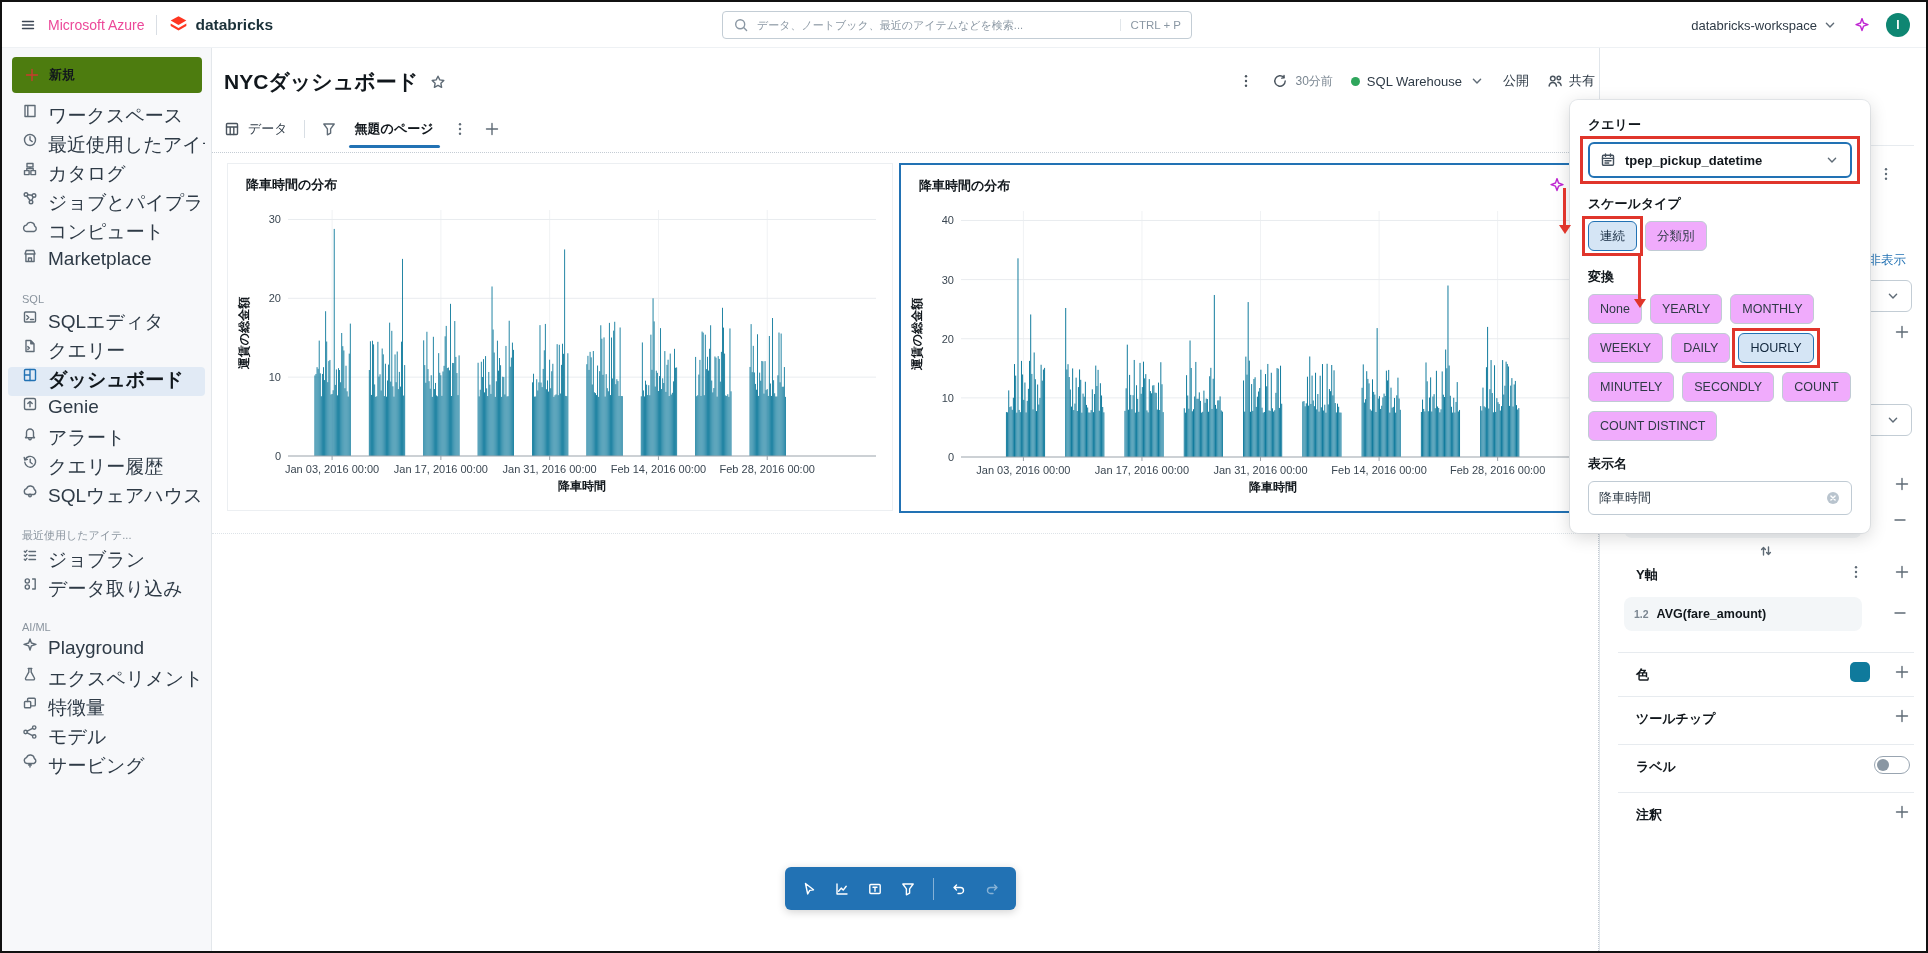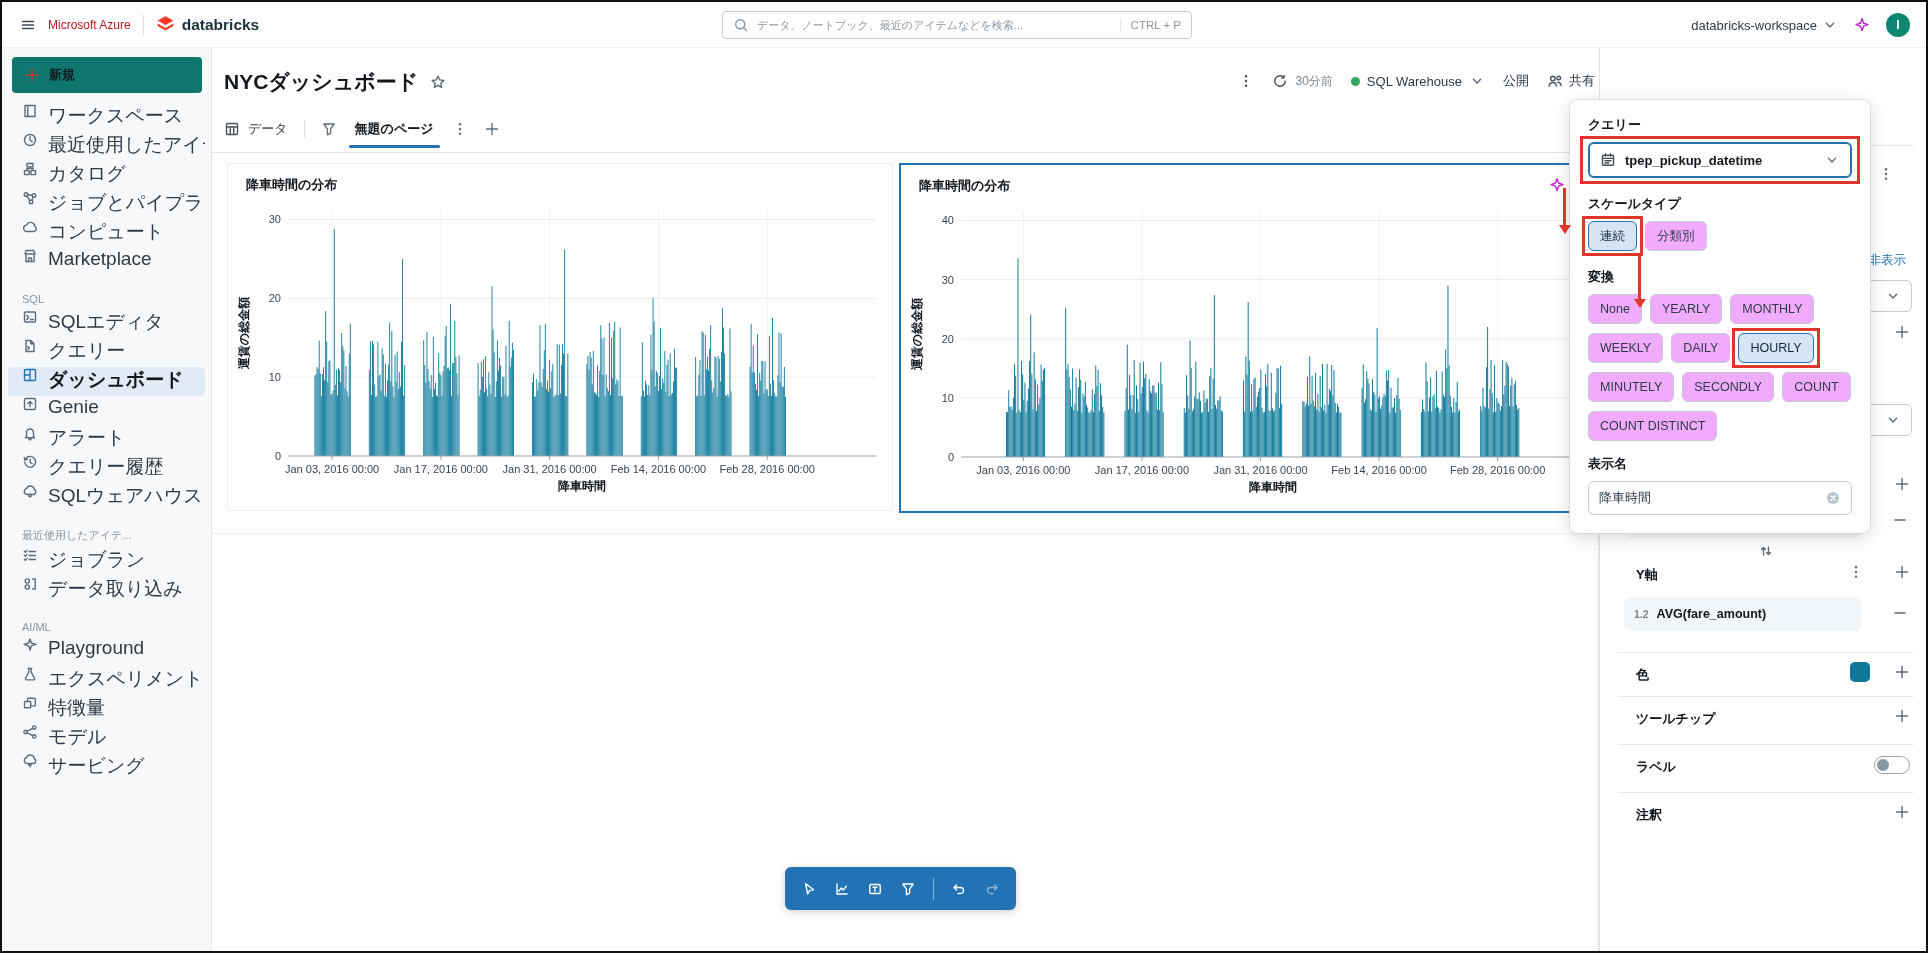--- a/index.html
+++ b/index.html
@@ -7,35 +7,35 @@
     font-family:"Liberation Sans","DejaVu Sans",sans-serif; color:#11171c; }
   #app { position:relative; width:1928px; height:953px; background:#fff; border:2px solid #111; overflow:hidden; }
   .ic { display:inline-flex; align-items:center; justify-content:center; flex:0 0 auto; }
   .ic svg { display:block; }
 
   
   .topbar { position:absolute; left:0; top:0; width:100%; height:46px; background:#fff;
     display:flex; align-items:center; border-bottom:1px solid #eef1f4; z-index:20; }
   .tb-left { display:flex; align-items:center; gap:12px; padding-left:18px; }
   .tb-menu { color:#3c4654; cursor:pointer; }
-  .tb-azure { font-size:12px; color:#b91c1c; }
+  .tb-azure { font-size:14px; color:#ec4899; }
   .tb-vdiv { width:1px; height:20px; background:#d9dee4; }
   .tb-brand { display:flex; align-items:center; gap:7px; font-weight:bold; font-size:15.5px; color:#1b3139; }
   .searchbox { position:absolute; left:720px; top:9px; width:470px; height:28px; border:1px solid #c3cdd5;
     border-radius:4px; background:#fff; display:flex; align-items:center; padding:0 10px; gap:8px; color:#8a97a3; }
   .searchbox .ph { font-size:11px; flex:1; white-space:nowrap; overflow:hidden; }
   .searchbox .sc { font-size:11.5px; color:#8a97a3; border-left:1px solid #e1e6ea; padding-left:10px; }
   .tb-right { position:absolute; right:16px; top:0; height:46px; display:flex; align-items:center; gap:16px; }
   .tb-ws { display:flex; align-items:center; gap:5px; font-size:13px; color:#2e3a46; cursor:pointer; }
   .avatar { width:24px; height:24px; border-radius:50%; background:#0e8672; color:#fff; font-size:12px; font-weight:bold;
     display:flex; align-items:center; justify-content:center; }
 
   
   .sidebar { position:absolute; left:0; top:46px; bottom:0; width:210px; background:#f7f8fa; border-right:1px solid #e3e7eb; z-index:15; }
-  .new-btn { margin:9px 10px 6px 10px; height:36px; background:#0f766e; border:none; border-radius:4px; width:190px;
+  .new-btn { margin:9px 10px 6px 10px; height:36px; background:#4d7c0f; border:none; border-radius:4px; width:190px;
     display:flex; align-items:center; gap:9px; padding:0 12px; font-size:13px; font-weight:bold; color:#11171c; cursor:pointer; }
   .new-btn .ic { color:#ca3b2f; }
   .sb-item { height:29px; display:flex; align-items:flex-start; gap:10px; padding:0 10px 0 14px; margin:0 6px;
     border-radius:4px; font-size:19px; color:#2e3a46; cursor:pointer; white-space:nowrap; overflow:hidden; }
   .sb-item .ic { color:#5f6b76; }
   .sb-item.sel { background:#e1eaf5; color:#11171c; font-weight:bold; }
   .sb-item.sel .ic { color:#2272b4; }
   .sb-sec { margin:16px 0 4px 20px; font-size:11px; color:#8a949e; white-space:nowrap; }
 
   

